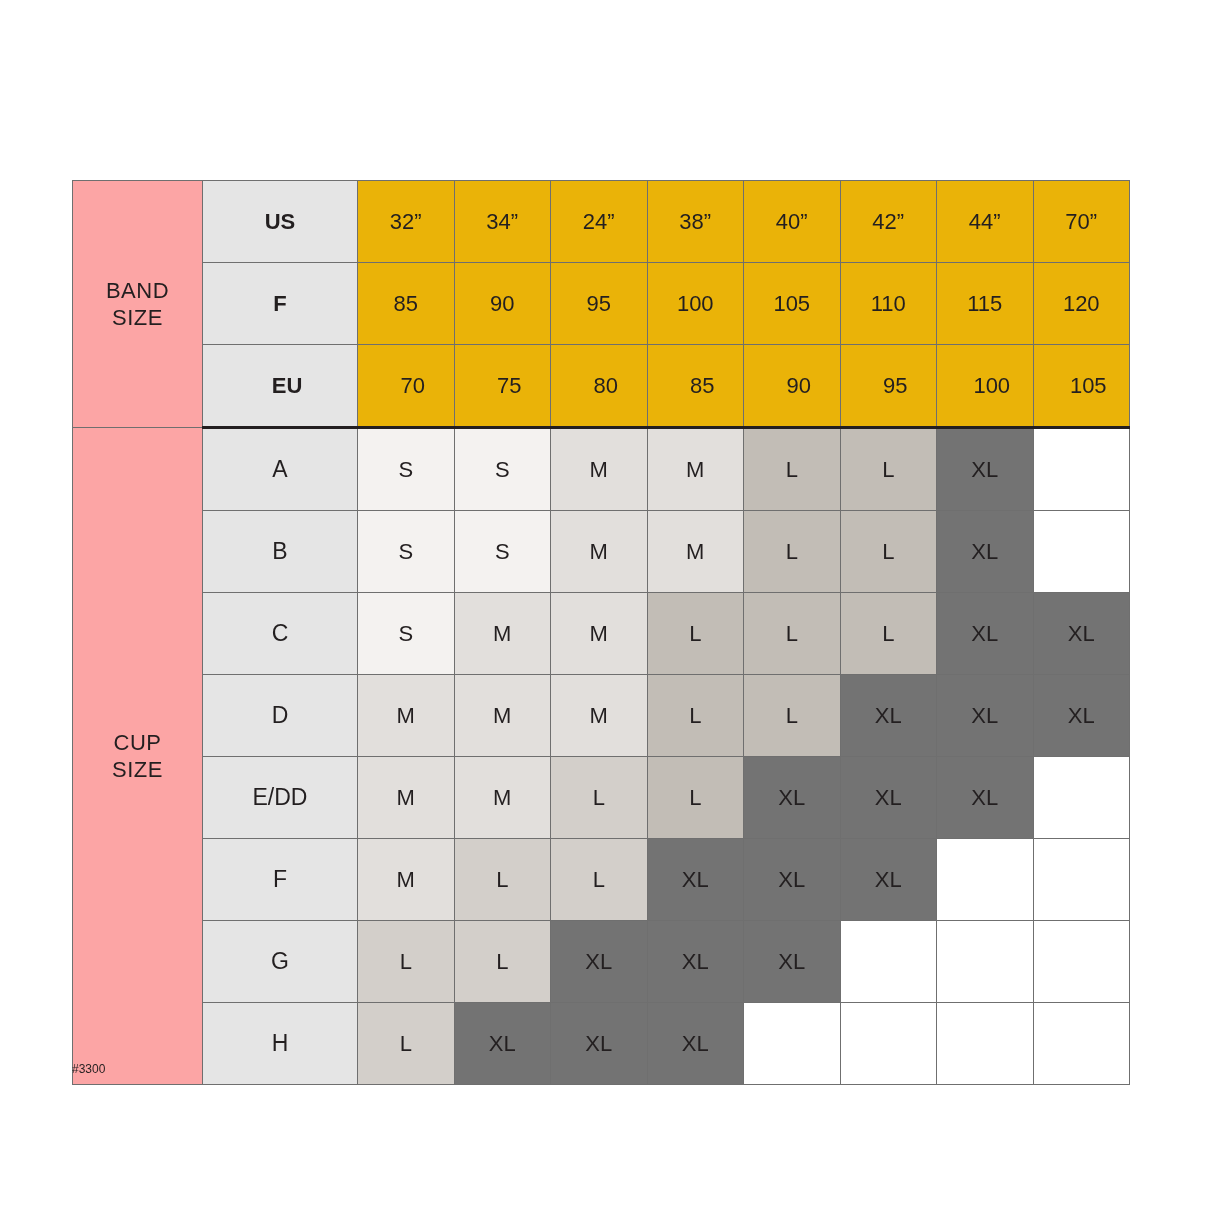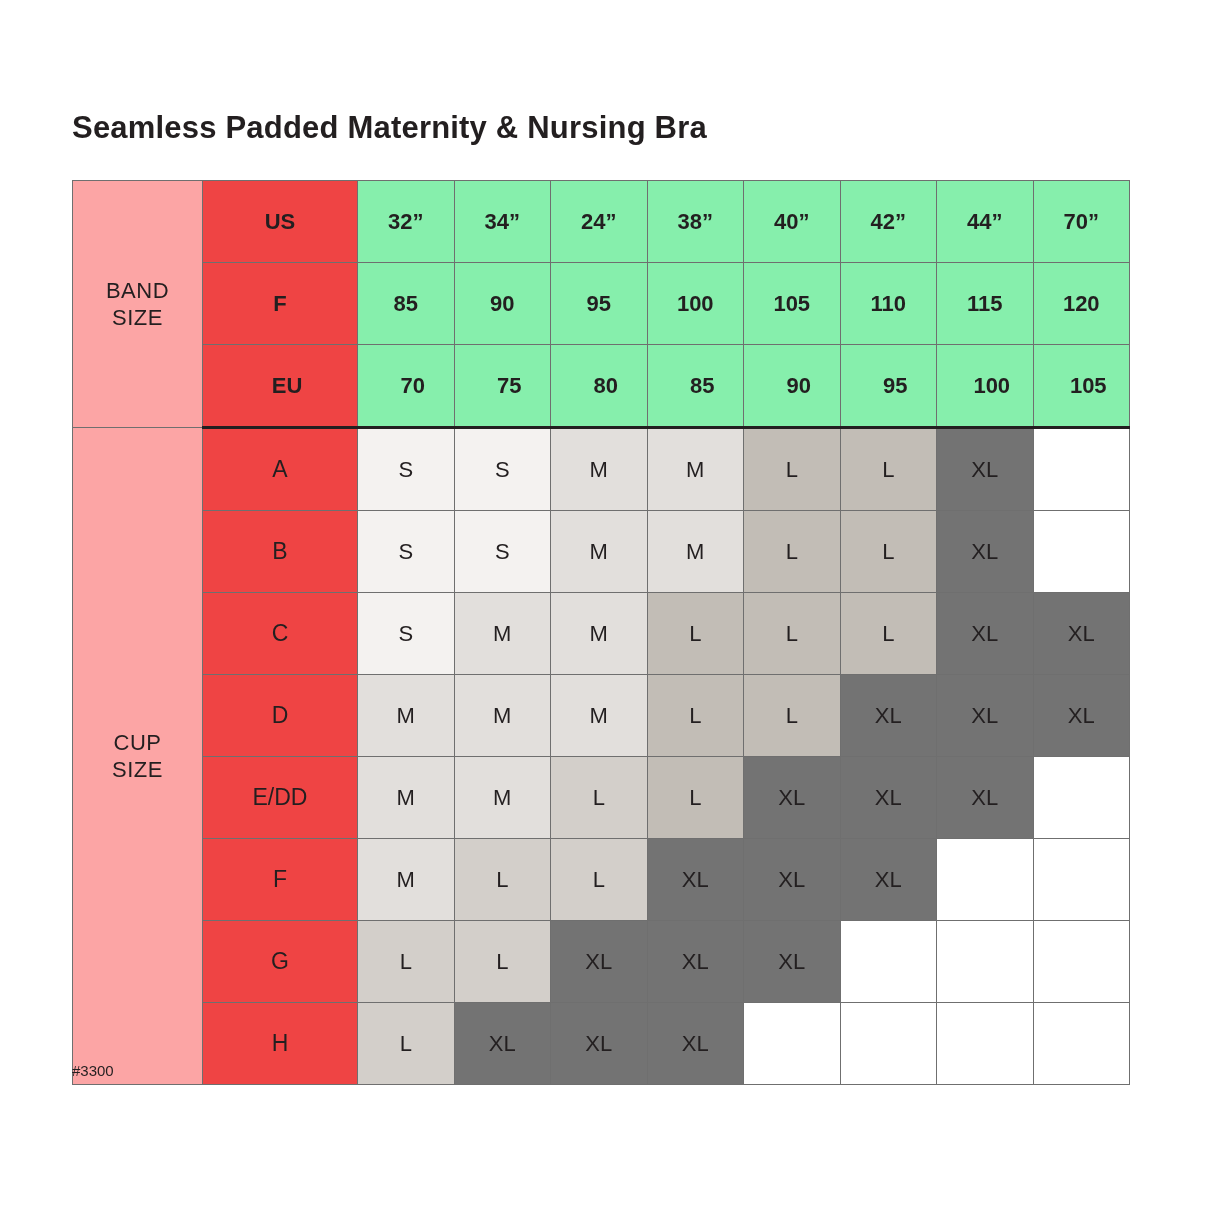--- a/index.html
+++ b/index.html
@@ -53,31 +53,31 @@
 
   td.rowgroup {
     border: none;
     font-weight: normal;
     font-size: 23px;
     line-height: 1.25;
     letter-spacing: 0.5px;
     background: #fca5a5;
   }
   td.labelcell {
-    background: #ef4444;
+    background: #e5e5e5;
     font-weight: bold;
     font-size: 23px;
   }
   td.labelcell.cup {
     font-weight: normal;
     font-size: 23px;
   }
   td.bandval {
-    background: #86efac;
-    font-weight: bold;
+    background: #eab308;
+    font-weight: normal;
     font-size: 23px;
     margin-left: 6px;
   }
   td.datacell {
     font-size: 23px;
     font-weight: normal;
   }
   
   .t0 { background: #ffffff; }
   .t1 { background: #f4f2f0; }
@@ -88,21 +88,21 @@
 
   
   tr.bandlast td { border-bottom: 3px solid #231f20; padding-left: 14px; }
   
   tr.firstrow td { border-top: 1px solid #6f6f6f; }
 
   #footnote {
     position: absolute;
     left: 72px;
     top: 1062px;
-    font-size: 15px;
+    font-size: 12px;
     color: #231f20;
   }
   
   .leftrule {
     position: absolute;
     left: 72px;
     top: 180px;
     width: 131px;
     height: 1px;
     background: #6f6f6f;
@@ -122,21 +122,20 @@
     width: 131px;
     height: 1px;
     background: #6f6f6f;
   }
 </style>
 </head>
 <body>
 
 <div id="page">
 
-  <div id="title">Seamless Padded Maternity &amp; Nursing Bra</div>
 
   <div class="leftrule"></div>
   <div class="leftrule2"></div>
   <div class="bottomrule"></div>
 
   <div id="chart">
     <table class="sizechart">
       <colgroup>
         <col class="c-rowgroup">
         <col class="c-label">

